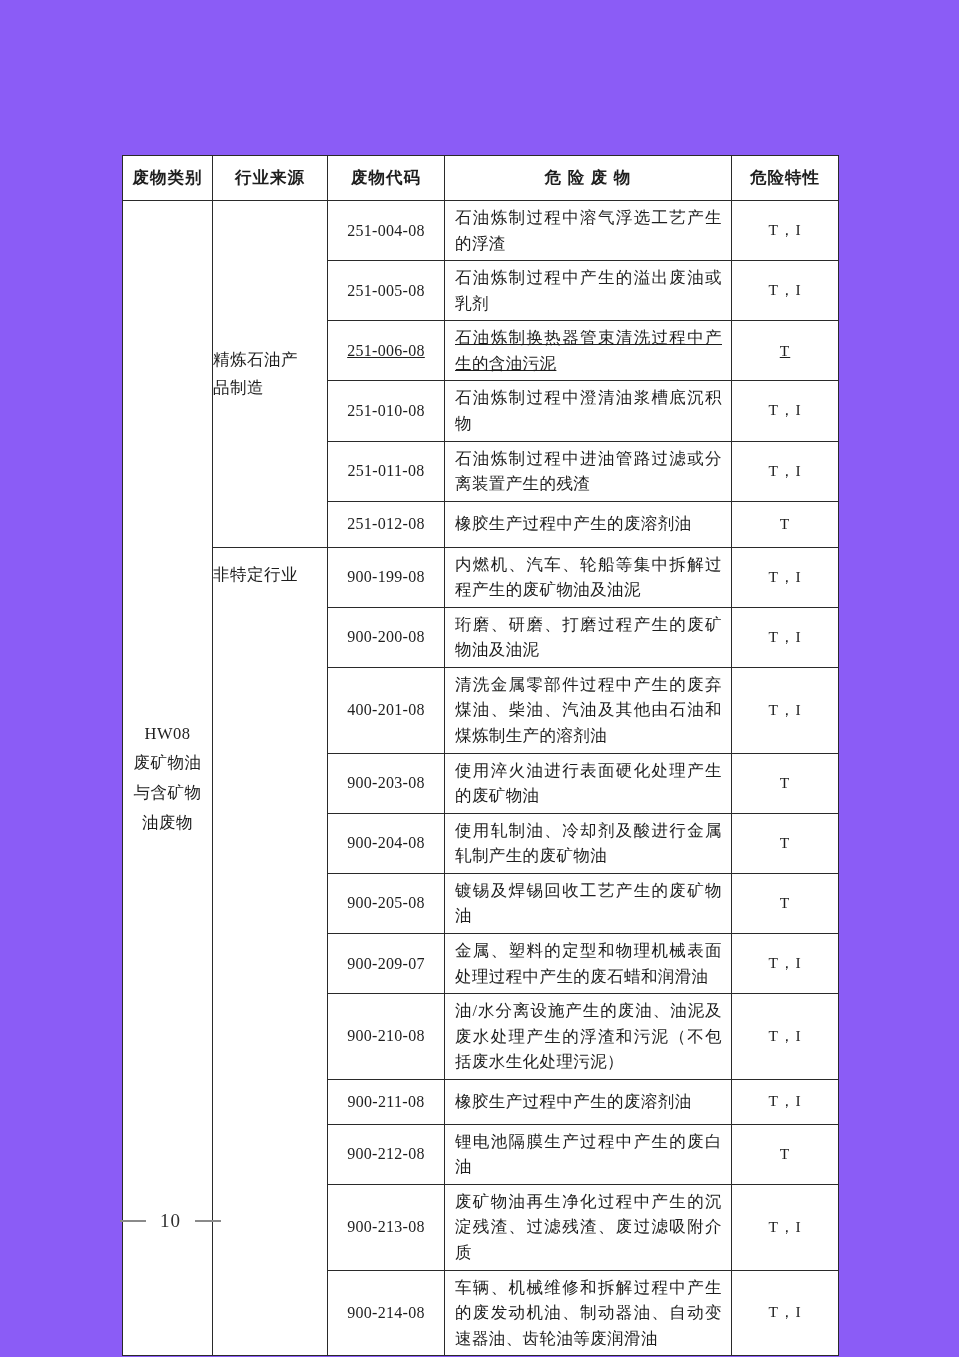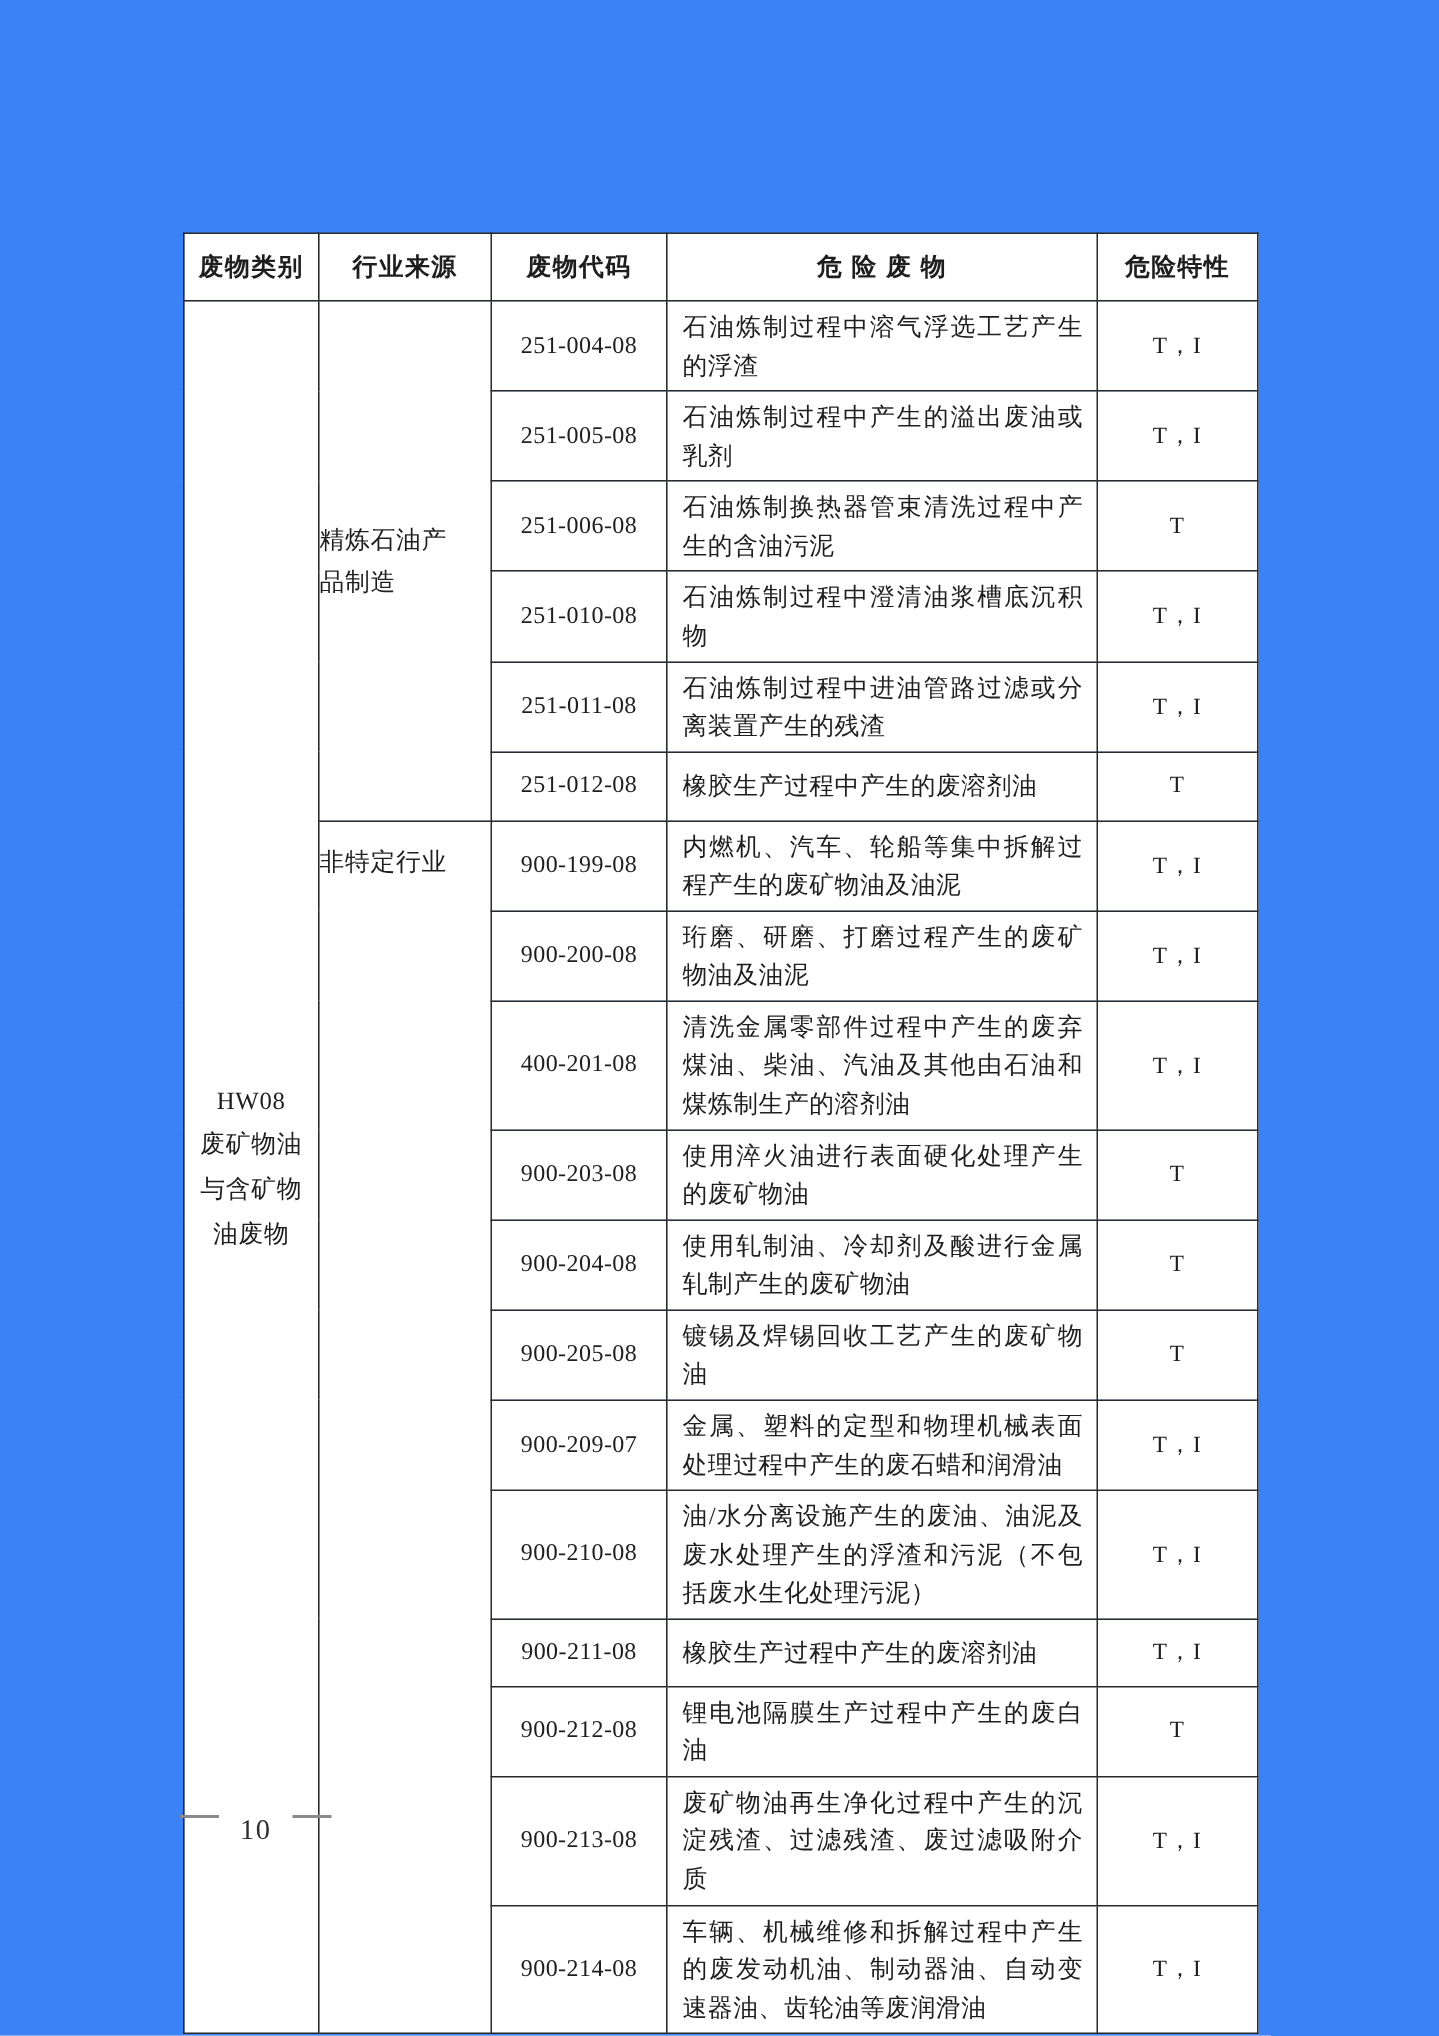--- a/index.html
+++ b/index.html
@@ -4,21 +4,21 @@
 <style>
   * { margin: 0; padding: 0; box-sizing: border-box; }
   html, body { background: #ffffff; }
   body {
     width: 959px; height: 1357px;
     font-family: "Liberation Serif", "DejaVu Serif", serif;
     color: #1e1e1e;
     position: relative;
     overflow: hidden;
   }
-  .sheet { position: absolute; inset: 0; background: #3b82f6; }
+  .sheet { position: absolute; inset: 0; background: #8b5cf6; }
 
   table.waste-table {
     position: absolute;
     left: 122px; top: 155px;
     width: 716px;
     border-collapse: collapse;
     table-layout: fixed;
   }
   .waste-table th, .waste-table td {
     border: 1.3px solid #2a2a2a;
@@ -73,20 +73,21 @@
     font-size: 15.5px;
     letter-spacing: 1px;
     margin-top: 39px;
   }
   .cat-line, .ind-line { display: block; }
 
   .page-footer {
     position: absolute;
     left: 120px; top: 1210px;
     display: flex;
+    align-items: center;
     gap: 14px;
     font-size: 19px;
     color: #3a3a3a;
   }
   .footer-dash {
     display: inline-block;
     width: 26px; height: 2px;
     background: #8a8a8a;
   }
   .footer-num {
@@ -131,21 +132,21 @@
         </td>
         <td class="code-cell">251-004-08</td>
         <td class="desc-cell">石油炼制过程中溶气浮选工艺产生的浮渣</td>
         <td class="hazard-cell">T，I</td>
       </tr>
       <tr style="height:55px;">
         <td class="code-cell">251-005-08</td>
         <td class="desc-cell">石油炼制过程中产生的溢出废油或乳剂</td>
         <td class="hazard-cell">T，I</td>
       </tr>
-      <tr style="height:56px;">
+      <tr style="height:56px;text-decoration:underline;">
         <td class="code-cell">251-006-08</td>
         <td class="desc-cell">石油炼制换热器管束清洗过程中产生的含油污泥</td>
         <td class="hazard-cell">T</td>
       </tr>
       <tr style="height:40px;">
         <td class="code-cell">251-010-08</td>
         <td class="desc-cell">石油炼制过程中澄清油浆槽底沉积物</td>
         <td class="hazard-cell">T，I</td>
       </tr>
       <tr style="height:55px;">

